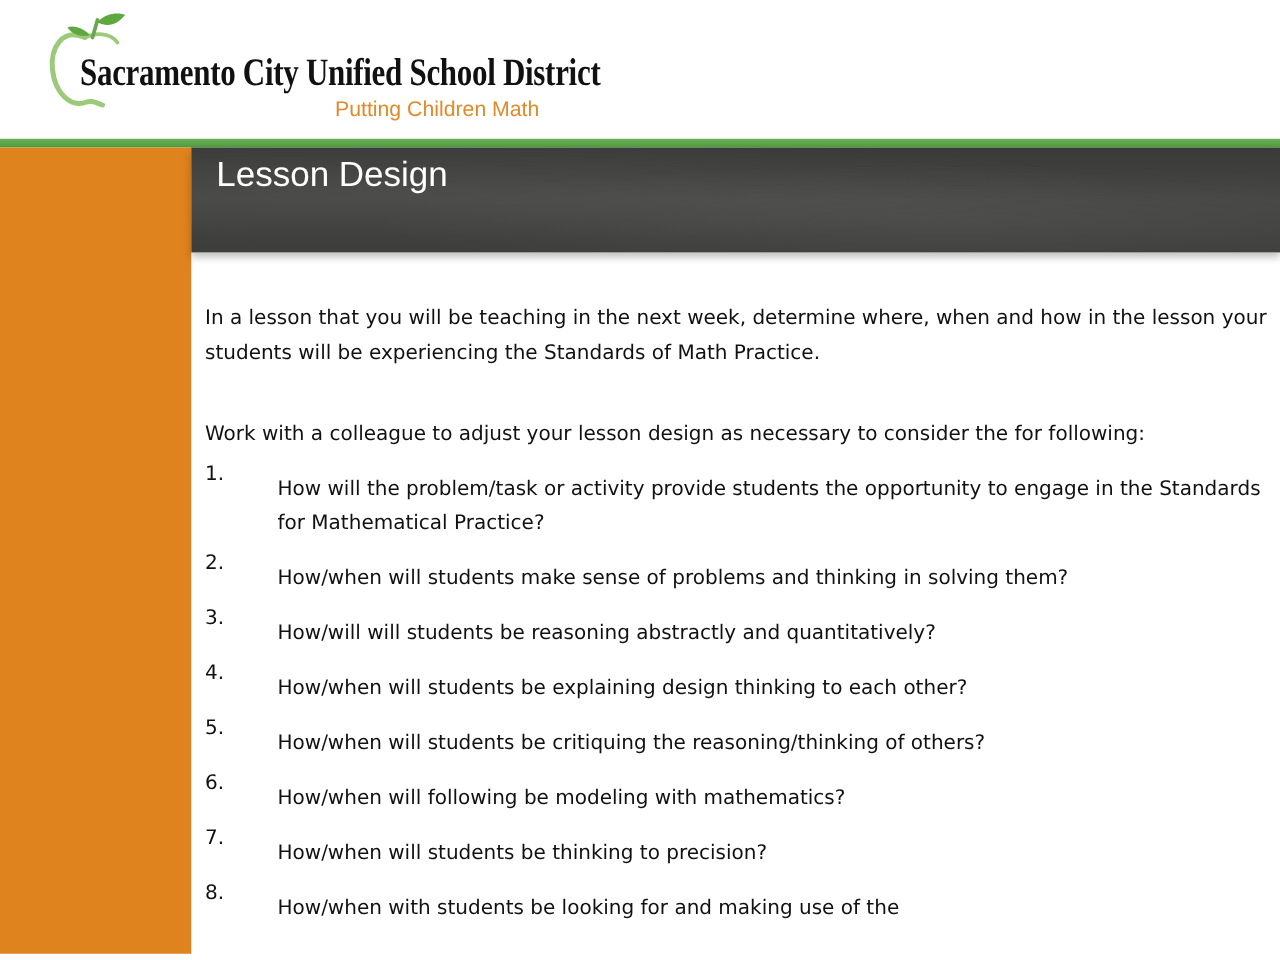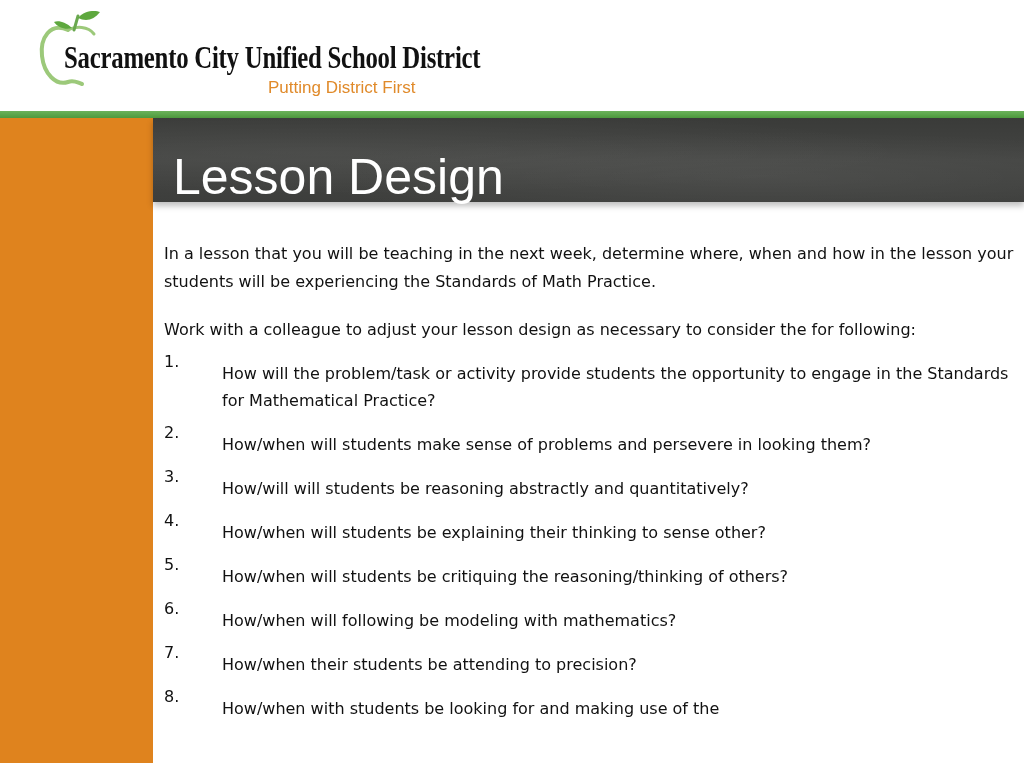--- a/index.html
+++ b/index.html
@@ -32,87 +32,87 @@
   }
   .title-band {
     position: absolute; left: 153px; top: 118px; width: 871px; height: 84px;
     background:
       radial-gradient(ellipse at 20% 40%, rgba(255,255,255,0.05), transparent 60%),
       radial-gradient(ellipse at 70% 70%, rgba(255,255,255,0.06), transparent 55%),
       linear-gradient(#3a3b39, #444543 50%, #3d3e3c);
     box-shadow: 0 4px 6px rgba(0,0,0,0.25);
   }
   .slide-title {
-    position: absolute; left: 20px; top: 30px;
-    font-family: "Liberation Sans", sans-serif; font-size: 50px;
+    position: absolute; left: 20px; top: 6px;
+    font-family: "Liberation Sans", sans-serif; font-size: 28px;
     color: #ffffff; white-space: nowrap;
   }
   .content {
     position: absolute; left: 164px; top: 240px; width: 850px;
     font-size: 16px; color: #111; line-height: 27.5px;
   }
   .para { margin: 0; }
-  .para + .para { margin-top: 21px; }
+  .para + .para { margin-top: 38px; }
   .list { margin: 4px 0 0 0; padding: 0; list-style: none; }
   .list-item { display: flex; margin-bottom: 4.5px; }
   .num { width: 58px; flex: 0 0 58px; }
   .item-text { flex: 1; margin-top: 12px; }
 </style>
 </head>
 <body>
 
 <div class="logo-area">
   <svg class="apple" viewBox="0 0 70 80">
     <path d="M30 22 C 12 14, 2 30, 4 48 C 6 66, 18 78, 30 74 C 36 72, 38 74, 44 76" fill="none" stroke="#9cc97a" stroke-width="4" stroke-linecap="round"></path>
     <path d="M30 22 C 38 18, 50 18, 56 26" fill="none" stroke="#9cc97a" stroke-width="3" stroke-linecap="round"></path>
     <path d="M36 22 L 40 8" stroke="#6aa84f" stroke-width="3" stroke-linecap="round"></path>
     <path d="M40 10 C 46 2, 58 2, 62 4 C 56 12, 48 14, 40 10 Z" fill="#5ea83e"></path>
     <path d="M34 20 C 28 14, 20 12, 16 14 C 20 20, 28 22, 34 20 Z" fill="#5ea83e"></path>
   </svg>
   <div class="logo-title">Sacramento City Unified School District</div>
-  <div class="logo-tagline">Putting District First</div>
+  <div class="logo-tagline">Putting Children Math</div>
 </div>
 
 <div class="green-bar"></div>
 <div class="orange-bar"></div>
 
 <div class="title-band">
   <div class="slide-title">Lesson Design</div>
 </div>
 
 <div class="content">
   <p class="para">In a lesson that you will be teaching in the next week, determine where, when and how in the lesson your students will be experiencing the Standards of Math Practice.</p>
   <p class="para">Work with a colleague to adjust your lesson design as necessary to consider the for following:</p>
   <ol class="list">
     <li class="list-item">
       <span class="num">1.</span>
       <span class="item-text">How will the problem/task or activity provide students the opportunity to engage in the Standards for Mathematical Practice?</span>
     </li>
     <li class="list-item">
       <span class="num">2.</span>
-      <span class="item-text">How/when will students make sense of problems and persevere in looking them?</span>
+      <span class="item-text">How/when will students make sense of problems and thinking in solving them?</span>
     </li>
     <li class="list-item">
       <span class="num">3.</span>
       <span class="item-text">How/will will students be reasoning abstractly and quantitatively?</span>
     </li>
     <li class="list-item">
       <span class="num">4.</span>
-      <span class="item-text">How/when will students be explaining their thinking to sense other?</span>
+      <span class="item-text">How/when will students be explaining design thinking to each other?</span>
     </li>
     <li class="list-item">
       <span class="num">5.</span>
       <span class="item-text">How/when will students be critiquing the reasoning/thinking of others?</span>
     </li>
     <li class="list-item">
       <span class="num">6.</span>
       <span class="item-text">How/when will following be modeling with mathematics?</span>
     </li>
     <li class="list-item">
       <span class="num">7.</span>
-      <span class="item-text">How/when their students be attending to precision?</span>
+      <span class="item-text">How/when will students be thinking to precision?</span>
     </li>
     <li class="list-item">
       <span class="num">8.</span>
       <span class="item-text">How/when with students be looking for and making use of the</span>
     </li>
   </ol>
 </div>
 
 </body></html>

